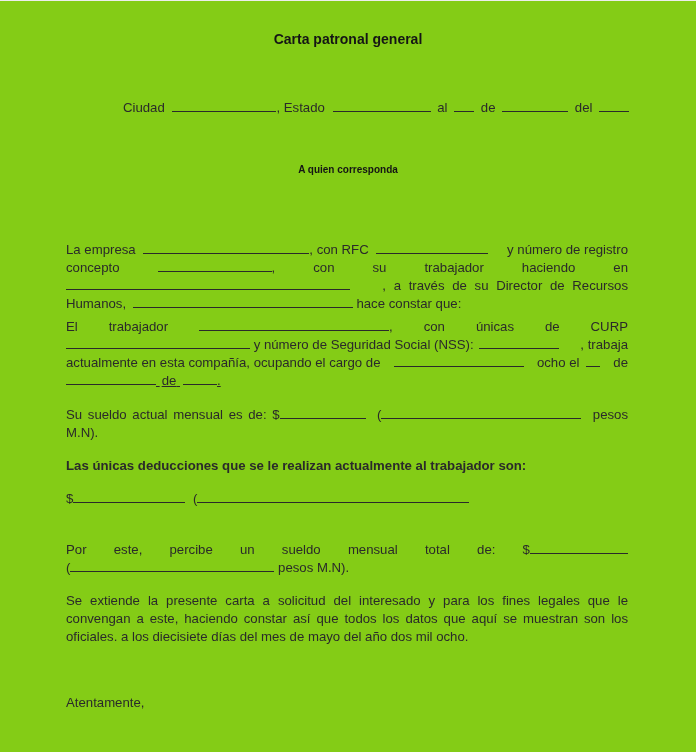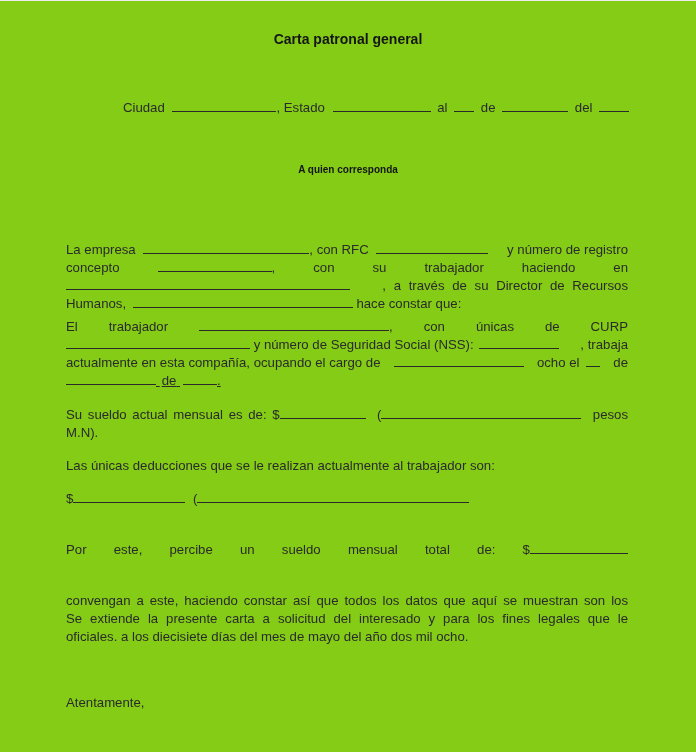--- a/index.html
+++ b/index.html
@@ -25,21 +25,21 @@
     position: absolute; left: 66px; width: 562px;
     text-align: justify; line-height: 18px;
   }
   .line { display: block; text-align: justify; text-align-last: justify; white-space: nowrap; }
   .line.last { text-align-last: left; }
   .flex { display: flex; justify-content: space-between; white-space: nowrap; }
   .blank { display: inline-block; border-bottom: 1px solid #2a2a2a; height: 12px; vertical-align: baseline; }
   .p1 { top: 240px; }
   .p2 { top: 317px; }
   .p3 { top: 405px; }
-  .p4 { top: 456px; }
+  .p4 { top: 456px; font-weight: bold; }
   .p5 { top: 489px; }
   .p6 { top: 540px; }
   .p7 { top: 591px; }
   .closing { position: absolute; top: 694px; left: 66px; }
 </style>
 </head>
 <body>
 
 <div class="page">
 
@@ -139,22 +139,26 @@
       <span>Por</span>
       <span>este,</span>
       <span>percibe</span>
       <span>un</span>
       <span>sueldo</span>
       <span>mensual</span>
       <span>total</span>
       <span>de:</span>
       <span><span>$</span><span class="blank" style="width:98px;"></span></span>
     </div>
+    <div style="white-space:nowrap;">
+      <span>(</span><span class="blank" style="width:204px;"></span>
+      <span>pesos M.N).</span>
+    </div>
   </div>
 
   <div class="para p7">
+    <span class="line">Se extiende la presente carta a solicitud del interesado y para los fines legales que le</span>
     <span class="line">convengan a este, haciendo constar así que todos los datos que aquí se muestran son los</span>
-    <span class="line">Se extiende la presente carta a solicitud del interesado y para los fines legales que le</span>
     <span class="line last">oficiales. a los diecisiete días del mes de mayo del año dos mil ocho.</span>
   </div>
 
   <div class="closing">Atentamente,</div>
 </div>
 
 </body></html>

